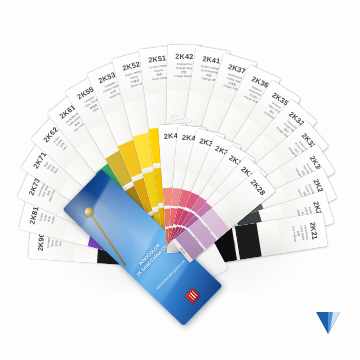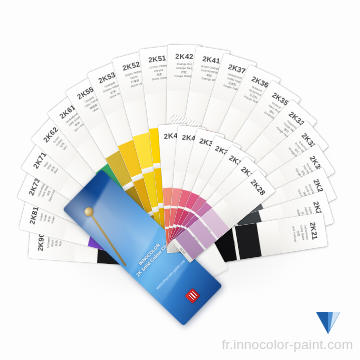--- a/index.html
+++ b/index.html
@@ -695,17 +695,14 @@
     </div>
     <div class="urltext">www.innocolor-paint.com</div>
     <div class="logomark"></div>
   </div>
 
   <svg id="wm-logo" viewBox="0 0 28 26">
     <polygon points="2,0 26,0 14,22" fill="#1f5fa8"></polygon>
     <polygon points="14,0 26,0 14,22" fill="#4f93d6"></polygon>
     <polygon points="19,0 26,0 16,18" fill="#cfe3f5"></polygon>
   </svg>
-  <div id="watermark">
-    <span class="wm-text">fr.innocolor-paint.com</span>
-  </div>
 
 </div>
 
 </body></html>

